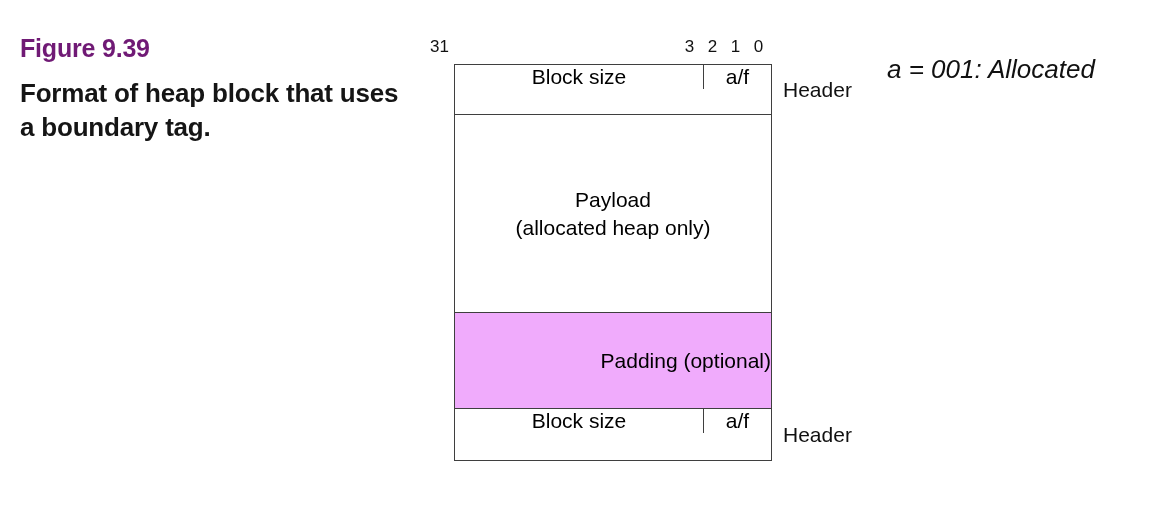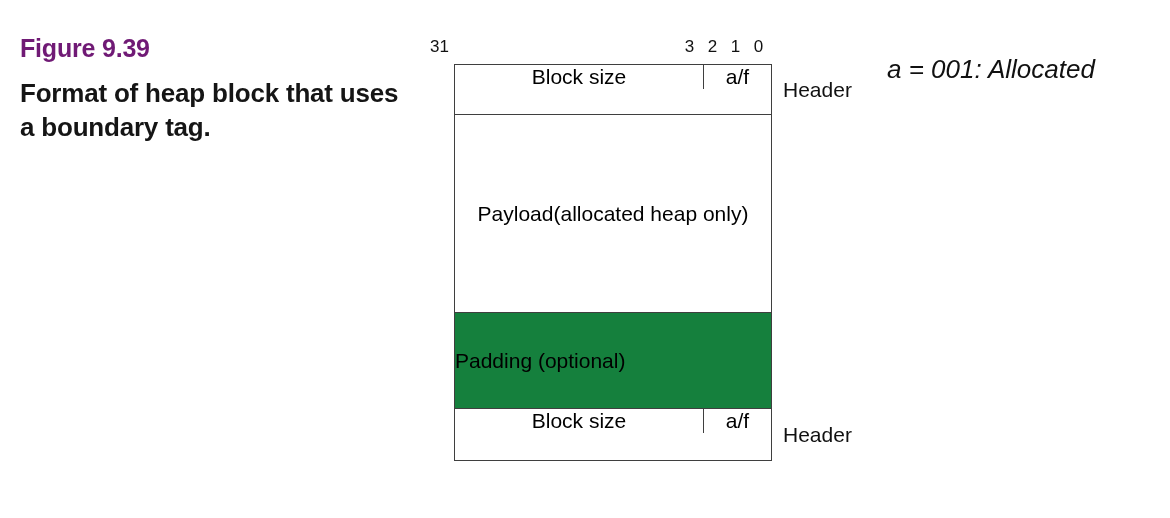--- a/index.html
+++ b/index.html
@@ -31,27 +31,27 @@
     display: flex; flex-direction: column;
   }
   .hb-row { display: flex; align-items: flex-start; }
   .hb-row.header-row { height: 49px; }
   .hb-row.footer-row { height: 52px; border-top: 1.5px solid #3f3f3f; }
   .cell { display: flex; align-items: center; justify-content: center; font-size: 21px; }
   .cell.block-size { flex: 1; }
   .cell.af { width: 68px; border-left: 1.5px solid #3f3f3f; }
   .payload-box {
     height: 198px; border-top: 1.5px solid #3f3f3f;
-    display: flex; align-items: center; justify-content: center;
+    display: flex; flex-direction: column; align-items: center; justify-content: center;
     font-size: 21px; line-height: 28px; text-align: right;
   }
   .padding-box {
     height: 96px; border-top: 1.5px solid #3f3f3f;
-    background: #15803d;
-    display: flex; align-items: center; justify-content: flex-start;
+    background: #f0abfc;
+    display: flex; align-items: center; justify-content: flex-end;
     font-size: 21px;
   }
 
   
   .side-label { position: absolute; left: 783px; font-size: 21px; color: #111; line-height: 24px; }
   .side-label.header { top: 78px; }
   .side-label.footer { top: 423px; }
 
   
   .legend { position: absolute; left: 887px; top: 56px; font-size: 26px; font-style: italic; line-height: 27px; color: #111; }

